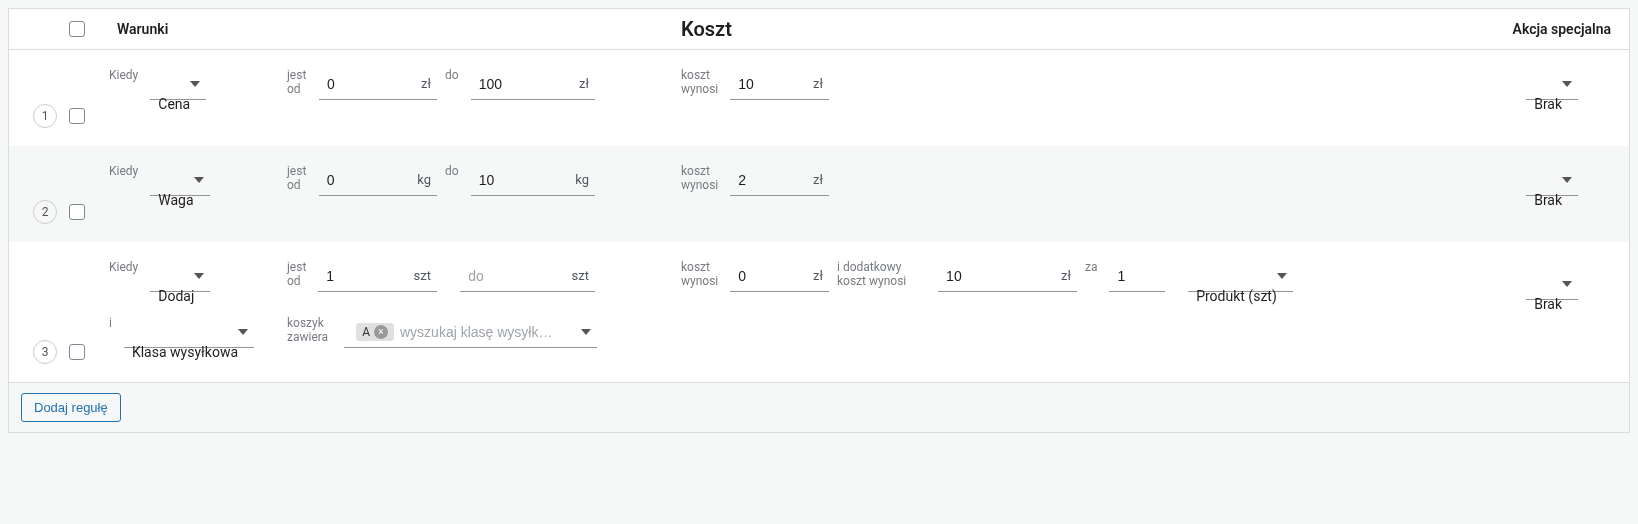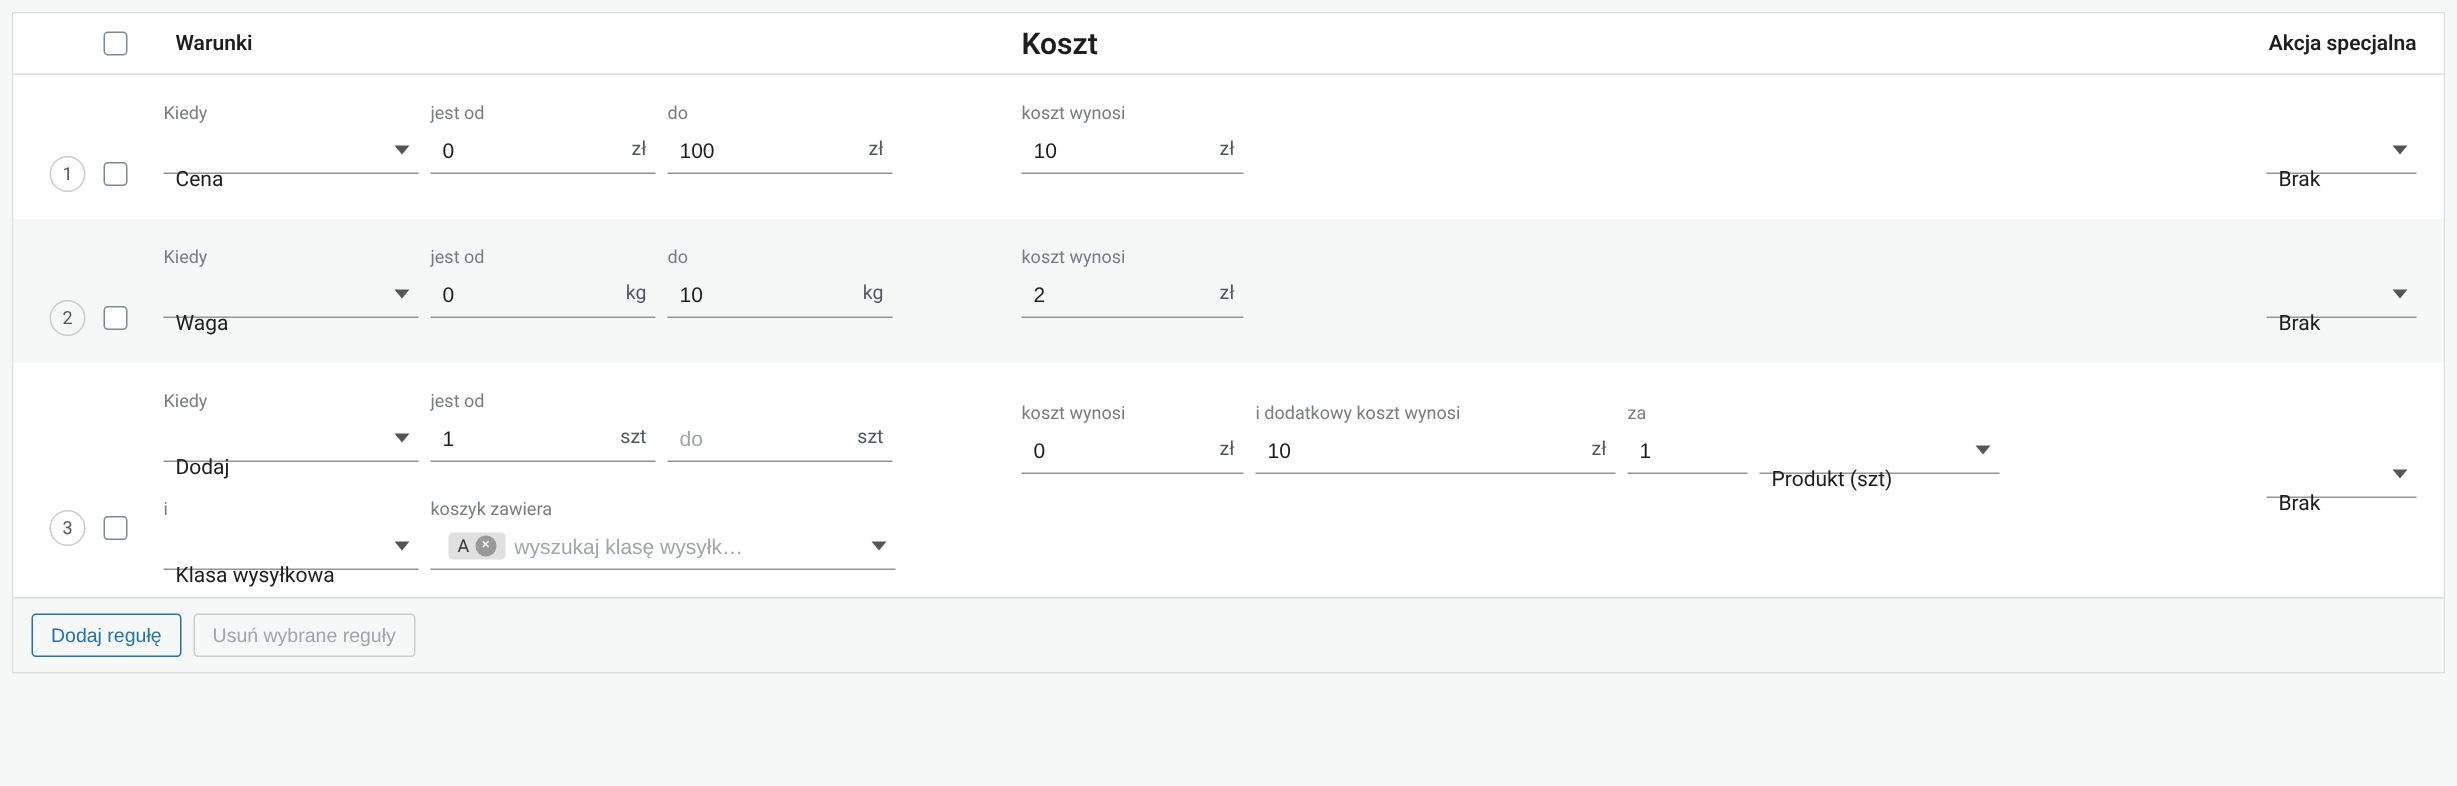--- a/index.html
+++ b/index.html
@@ -76,22 +76,22 @@
       padding-left: 12px;
     }
     .action-group {
       width: 160px;
       display: flex;
       align-items: flex-end;
       justify-content: flex-end;
     }
     .field {
       display: flex;
-      flex-direction: column;
-      gap: 0;
+      flex-direction: row;
+      gap: 12px;
     }
     .field-label {
       font-size: 12px;
       color: #787c82;
       font-weight: 400;
       height: 16px;
     }
     .field-label.empty { visibility: hidden; }
     .input-wrap {
       display: flex;
@@ -136,21 +136,21 @@
       border-left: 5px solid transparent;
       border-right: 5px solid transparent;
       border-top: 6px solid #555;
     }
     .w-when { width: 170px; }
     .w-num { width: 150px; }
     .w-cost { width: 148px; }
     .w-extra { width: 240px; }
     .w-per { width: 80px; }
     .w-perunit { width: 160px; }
-    .w-action { width: 100px; justify-content: center; }
+    .w-action { width: 100px; }
     .w-class { width: 170px; }
     .w-search { width: 310px; }
 
     .sub-line {
       width: 100%;
       display: flex;
       align-items: flex-end;
       gap: 8px;
       margin-top: 16px;
     }
@@ -437,16 +437,15 @@
             </div>
           </div>
           <div class="sub-line" style="height:32px"></div>
         </div>
       </div>
     </div>
   </div>
 
   <div class="footer">
     <button class="btn primary">Dodaj regułę</button>
-    <button class="btn disabled">Usuń wybrane reguły</button>
   </div>
 
 </div>
 
 </body></html>

